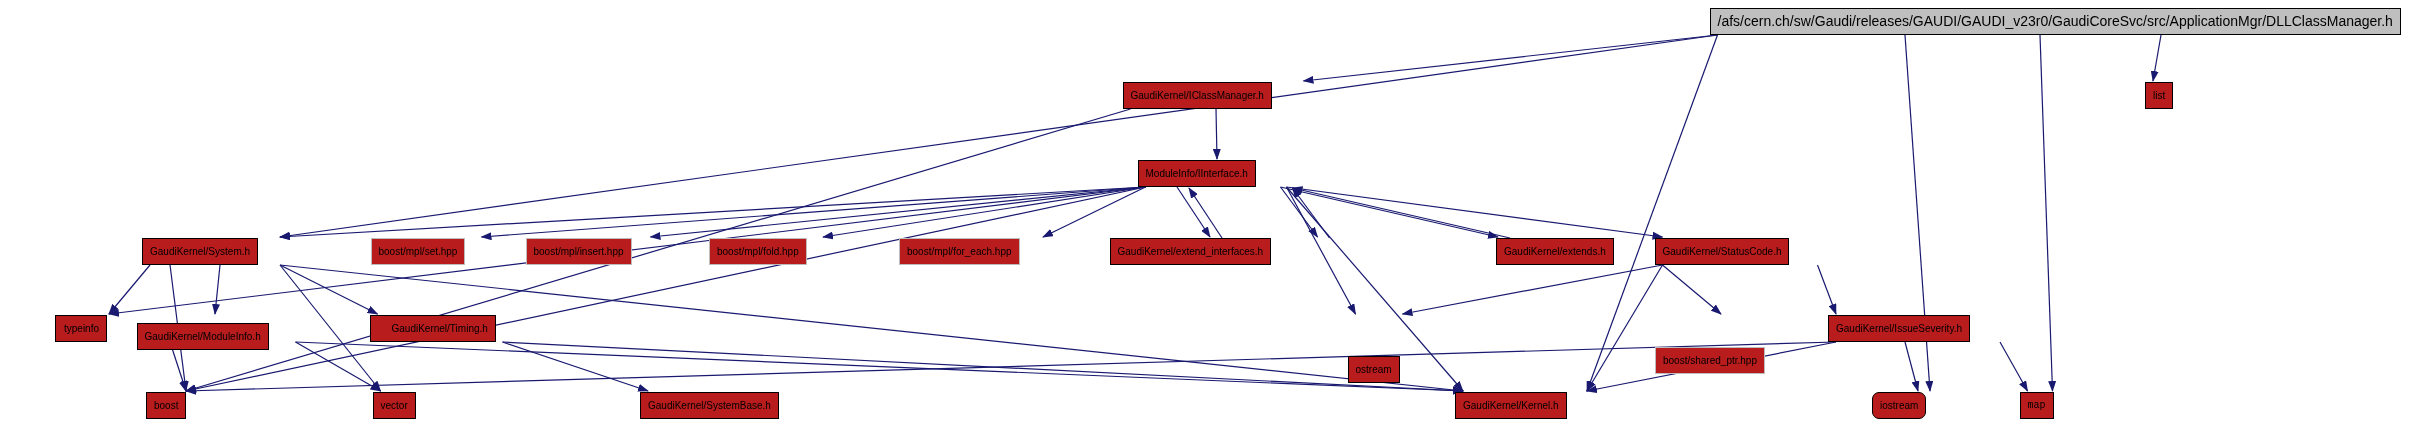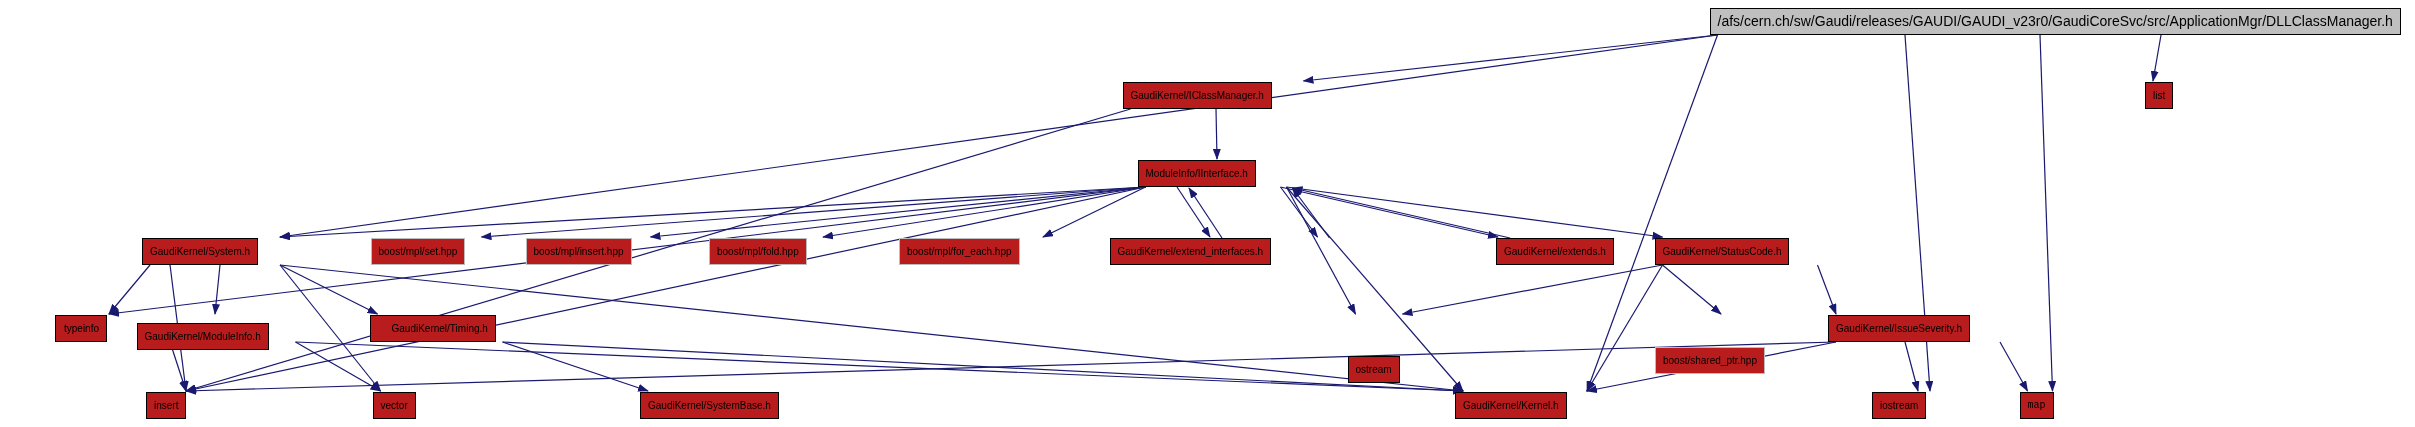--- a/index.html
+++ b/index.html
@@ -107,19 +107,19 @@
     <div class="node ext" title="boost/mpl/for_each.hpp" style="top: 238px; left: 899px;">boost/mpl/for_each.hpp</div>
     <div class="node normal" title="GaudiKernel/extend_interfaces.h" style="top: 238px; left: 1080.5px; margin-left: 29px;">GaudiKernel/extend_interfaces.h</div>
     <div class="node normal" title="GaudiKernel/extends.h" style="top: 238px; left: 1496px;">GaudiKernel/extends.h</div>
     <div class="node normal" title="GaudiKernel/StatusCode.h" style="top: 238px; left: 1654.5px;">GaudiKernel/StatusCode.h</div>
     <div class="node normal" title="typeinfo" style="top: 315px; left: 55px; padding-left: 8px;">typeinfo</div>
     <div class="node normal" title="GaudiKernel/ModuleInfo.h" style="top: 315px; left: 136.5px; margin-top: 8px;">GaudiKernel/ModuleInfo.h</div>
     <div class="node normal" title="GaudiKernel/Timing.h" style="top: 315px; left: 369.5px; padding-left: 21px;">GaudiKernel/Timing.h</div>
     <div class="node normal" title="ostream" style="top: 315px; left: 1347.5px; margin-top: 41px;">ostream</div>
     <div class="node ext" title="boost/shared_ptr.hpp" style="top: 315px; left: 1655px; margin-top: 32px;">boost/shared_ptr.hpp</div>
     <div class="node normal" title="GaudiKernel/IssueSeverity.h" style="top: 315px; left: 1828px;">GaudiKernel/IssueSeverity.h</div>
-    <div class="node normal" title="string" style="top: 392px; left: 146px;">insert</div>
+    <div class="node normal" title="string" style="top: 392px; left: 146px;">boost</div>
     <div class="node normal" title="vector" style="top: 392px; left: 372.5px;">vector</div>
     <div class="node normal" title="GaudiKernel/SystemBase.h" style="top: 392px; left: 640px;">GaudiKernel/SystemBase.h</div>
     <div class="node normal" title="GaudiKernel/Kernel.h" style="top: 392px; left: 1455px;">GaudiKernel/Kernel.h</div>
-    <div class="node normal" title="iostream" style="top: 392px; left: 1872px;">iostream</div>
+    <div class="node normal" title="iostream" style="top: 392px; left: 1872px; border-radius: 7px;">iostream</div>
     <div class="node normal" title="map" style="top: 392px; left: 2019.5px; font-family: Liberation Mono, monospace;">map</div>
   </div>
 
 </body></html>

